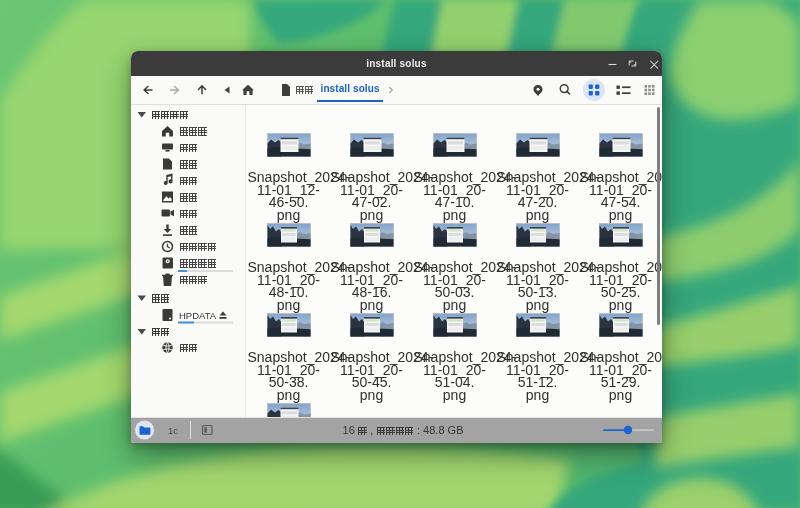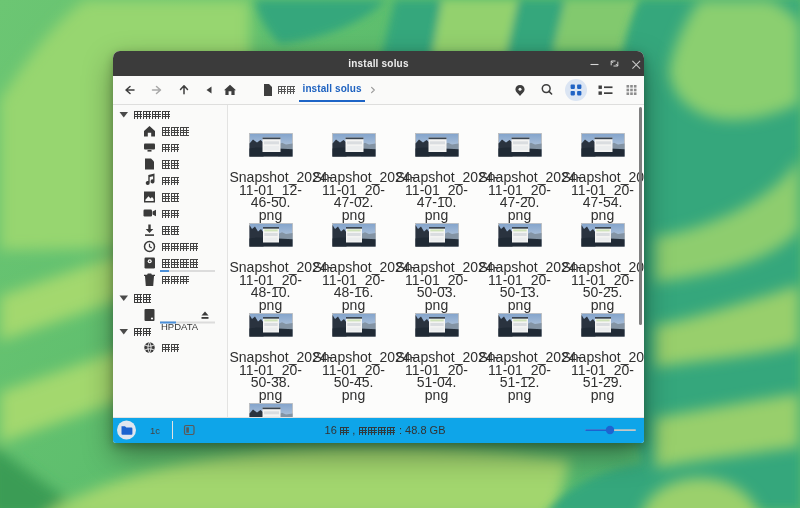--- a/index.html
+++ b/index.html
@@ -4,30 +4,30 @@
 html,body{margin:0;padding:0;width:800px;height:508px;overflow:hidden;font-family:"Liberation Sans",sans-serif;}
 #stage{position:relative;width:800px;height:508px;overflow:hidden;}
 #bg{position:absolute;left:0;top:0;}
 
 .cj{display:inline-block;width:8.4px;height:8.8px;margin:0 .5px;vertical-align:-1.3px;
 background:
  repeating-linear-gradient(to bottom, currentColor 0 1px, transparent 1px 2.55px),
  repeating-linear-gradient(to right, currentColor 0 1px, transparent 1px 3.1px);
 opacity:.92;}
 
-#win{position:absolute;left:113px;top:51px;width:531px;height:392px;border-radius:7px 7px 3px 3px;
+#win{position:absolute;left:131px;top:51px;width:531px;height:392px;border-radius:7px 7px 3px 3px;
 box-shadow:0 12px 30px rgba(0,0,0,.38),0 3px 10px rgba(0,0,0,.25);background:#fbfbfa;}
 #titlebar{position:absolute;left:0;top:0;width:531px;height:25px;background:#3b3b3b;border-radius:7px 7px 0 0;}
 #title{position:absolute;left:0;top:0;width:100%;text-align:center;line-height:25px;color:#ededed;font-size:10px;font-weight:bold;letter-spacing:0.2px;}
 #toolbar{position:absolute;left:0;top:25px;width:531px;height:29px;background:#fafaf9;border-bottom:1px solid #dededd;box-sizing:border-box;}
 #body{position:absolute;left:0;top:54px;width:531px;height:312px;background:#fcfcfb;}
 #sidebar{position:absolute;left:0;top:0;width:115px;height:312px;background:#fafaf9;border-right:1px solid #e3e3e2;box-sizing:border-box;}
 #files{position:absolute;left:115px;top:0;width:416px;height:312px;overflow:hidden;background:#fcfcfb;}
 #sbar{position:absolute;right:2px;top:2px;width:3px;height:218px;background:#7f7f7f;border-radius:2px;}
-#status{position:absolute;left:0;top:366px;width:531px;height:26px;background:#0ea5e9;border-top:1px solid #e2e2e1;box-sizing:border-box;border-radius:0 0 3px 3px;}
+#status{position:absolute;left:0;top:366px;width:531px;height:26px;background:#a3a3a3;border-top:1px solid #e2e2e1;box-sizing:border-box;border-radius:0 0 3px 3px;}
 .sit{position:absolute;font-size:9.5px;color:#363636;white-space:nowrap;}
 .shd{font-weight:bold;color:#2e2e2e;}
 .fitem{position:absolute;width:82px;text-align:center;}
 .fthumb{display:block;margin:0 auto;}
 .fname{margin-top:14px;font-size:14px;line-height:12.6px;color:#2f2f2f;}
 </style></head>
 <body>
 <div id="stage">
 <svg id="bg" width="800" height="508" viewBox="0 0 800 508">
  <defs>
@@ -218,21 +218,21 @@
    <div class="sit" style="left:48px;top:37px;"><span class="cj"></span><span class="cj"></span></div>
    <div class="sit" style="left:48px;top:53.5px;"><span class="cj"></span><span class="cj"></span></div>
    <div class="sit" style="left:48px;top:70px;"><span class="cj"></span><span class="cj"></span></div>
    <div class="sit" style="left:48px;top:86.5px;"><span class="cj"></span><span class="cj"></span></div>
    <div class="sit" style="left:48px;top:103px;"><span class="cj"></span><span class="cj"></span></div>
    <div class="sit" style="left:48px;top:119.5px;"><span class="cj"></span><span class="cj"></span></div>
    <div class="sit" style="left:48px;top:136px;"><span class="cj"></span><span class="cj"></span><span class="cj"></span><span class="cj"></span></div>
    <div class="sit" style="left:48px;top:152.5px;"><span class="cj"></span><span class="cj"></span><span class="cj"></span><span class="cj"></span></div>
    <div class="sit" style="left:48px;top:169px;"><span class="cj"></span><span class="cj"></span><span class="cj"></span></div>
    <div class="sit shd" style="left:20px;top:187.5px;"><span class="cj"></span><span class="cj"></span></div>
-   <div class="sit" style="left:48px;top:204.5px;margin-top:11px;">HPDATA</div>
+   <div class="sit" style="left:48px;top:204.5px;">HPDATA</div>
    <div class="sit shd" style="left:20px;top:221px;"><span class="cj"></span><span class="cj"></span></div>
    <div class="sit" style="left:48px;top:237px;"><span class="cj"></span><span class="cj"></span></div>
   </div>
   <div id="files">
    <svg width="0" height="0" style="position:absolute">
             <defs>
     <linearGradient id="sky" x1="0" y1="0" x2="0" y2="1">
                 <stop offset="0" stop-color="#82a3cb"></stop>
                 <stop offset="1" stop-color="#cfdae6"></stop>
               </linearGradient>

